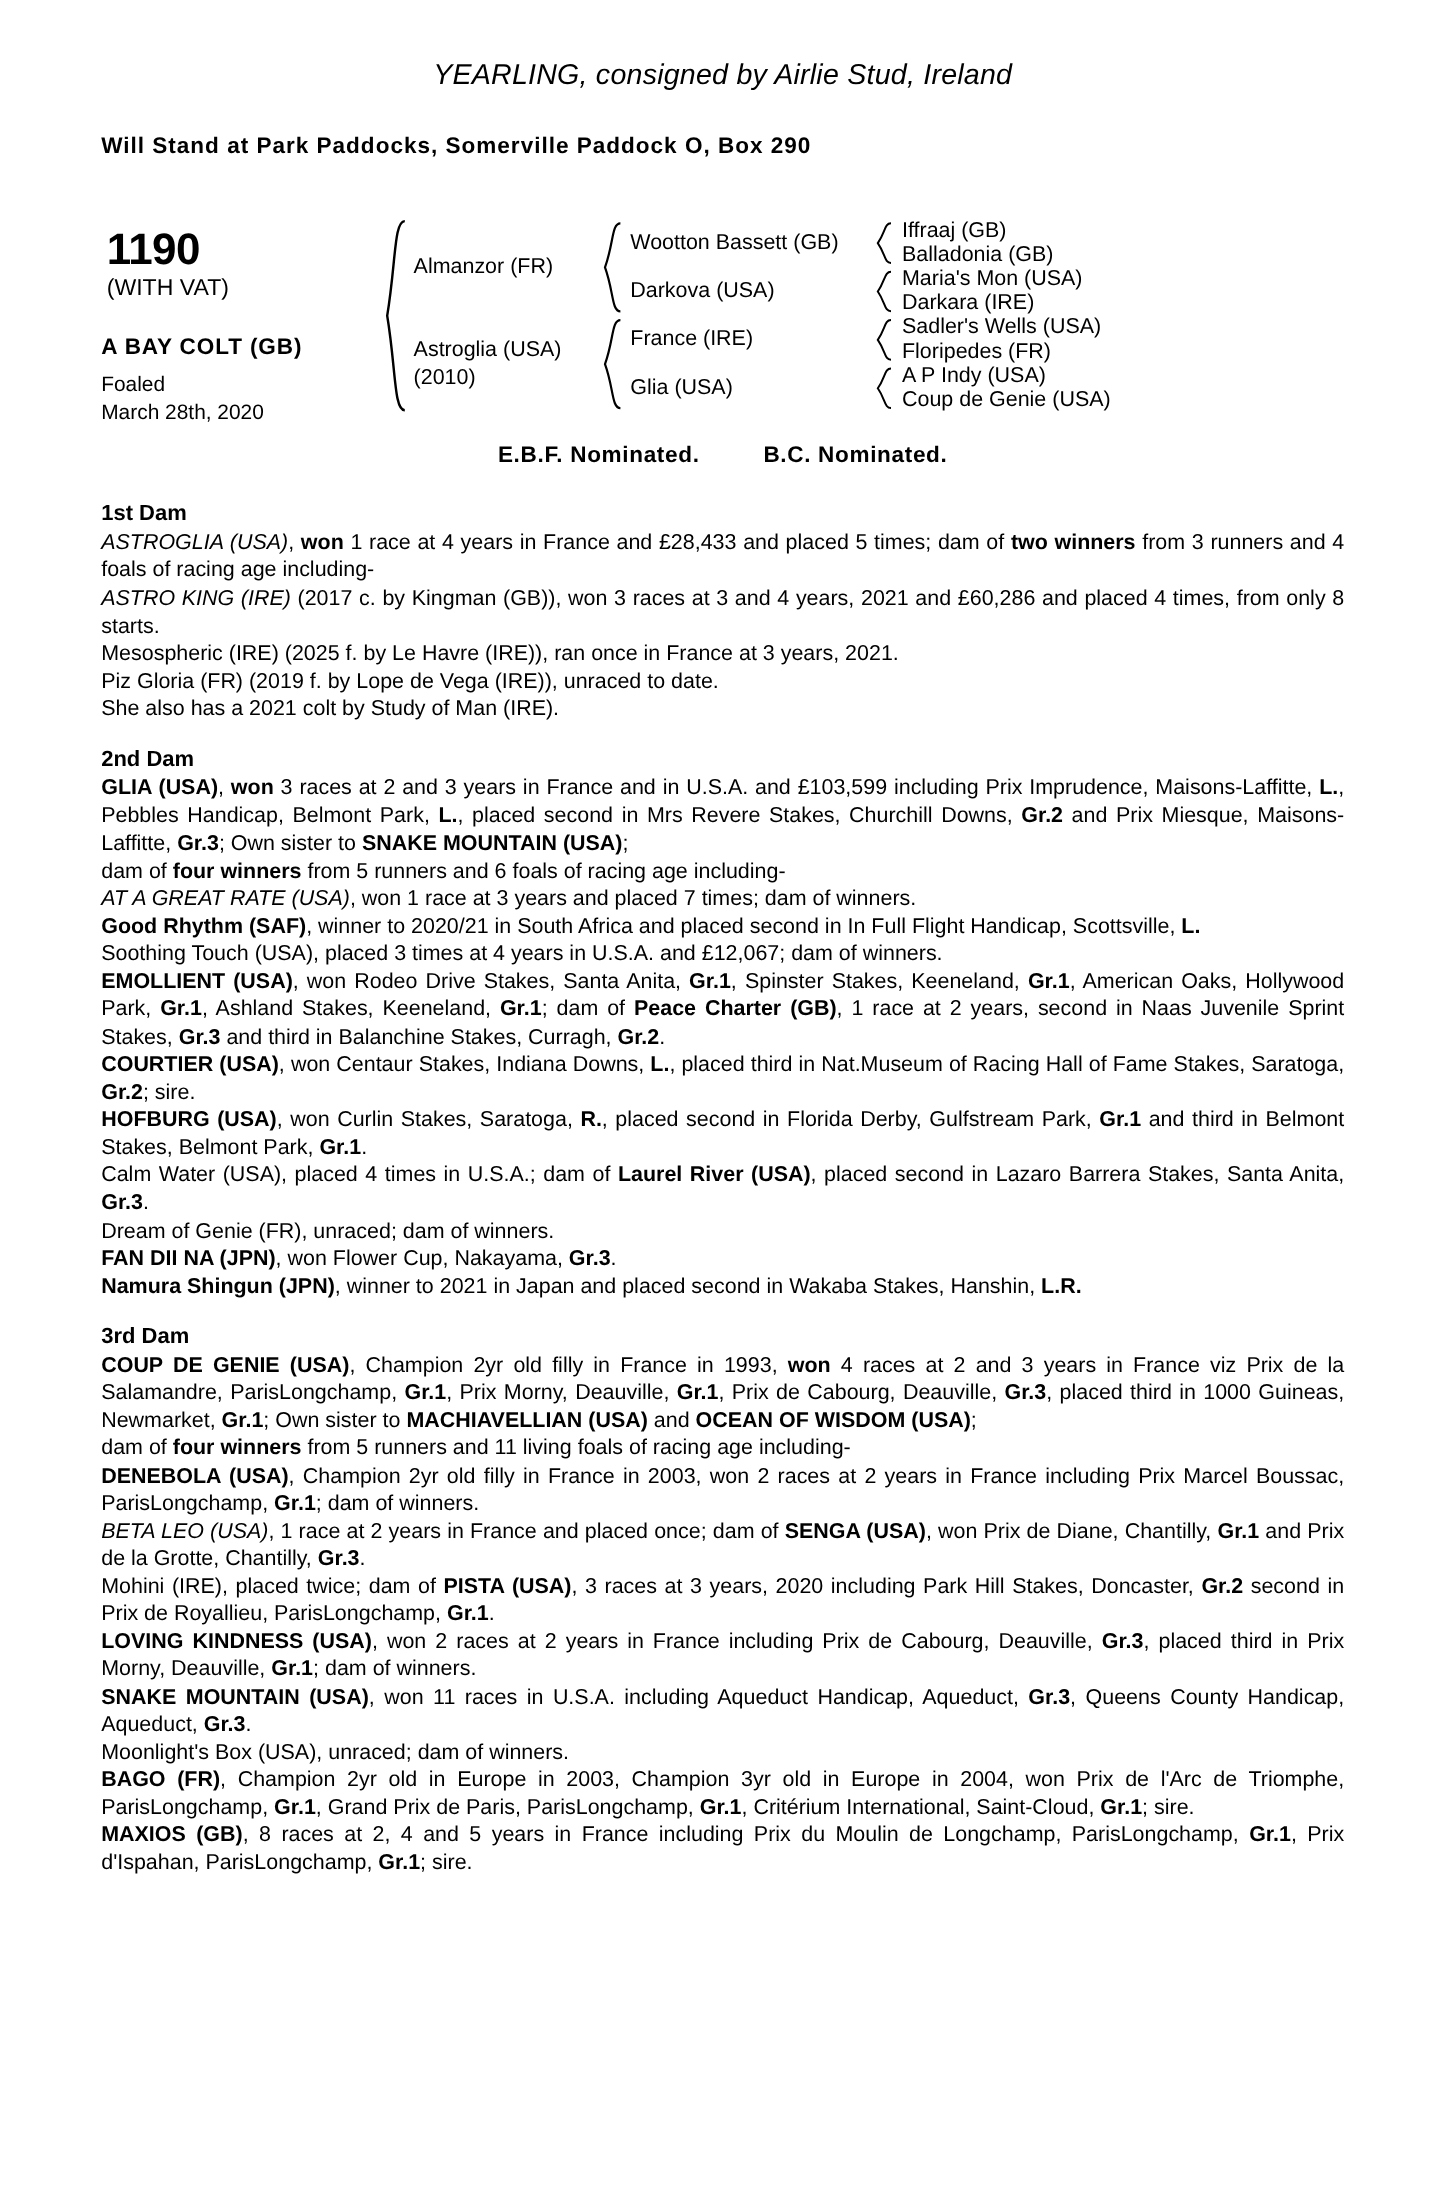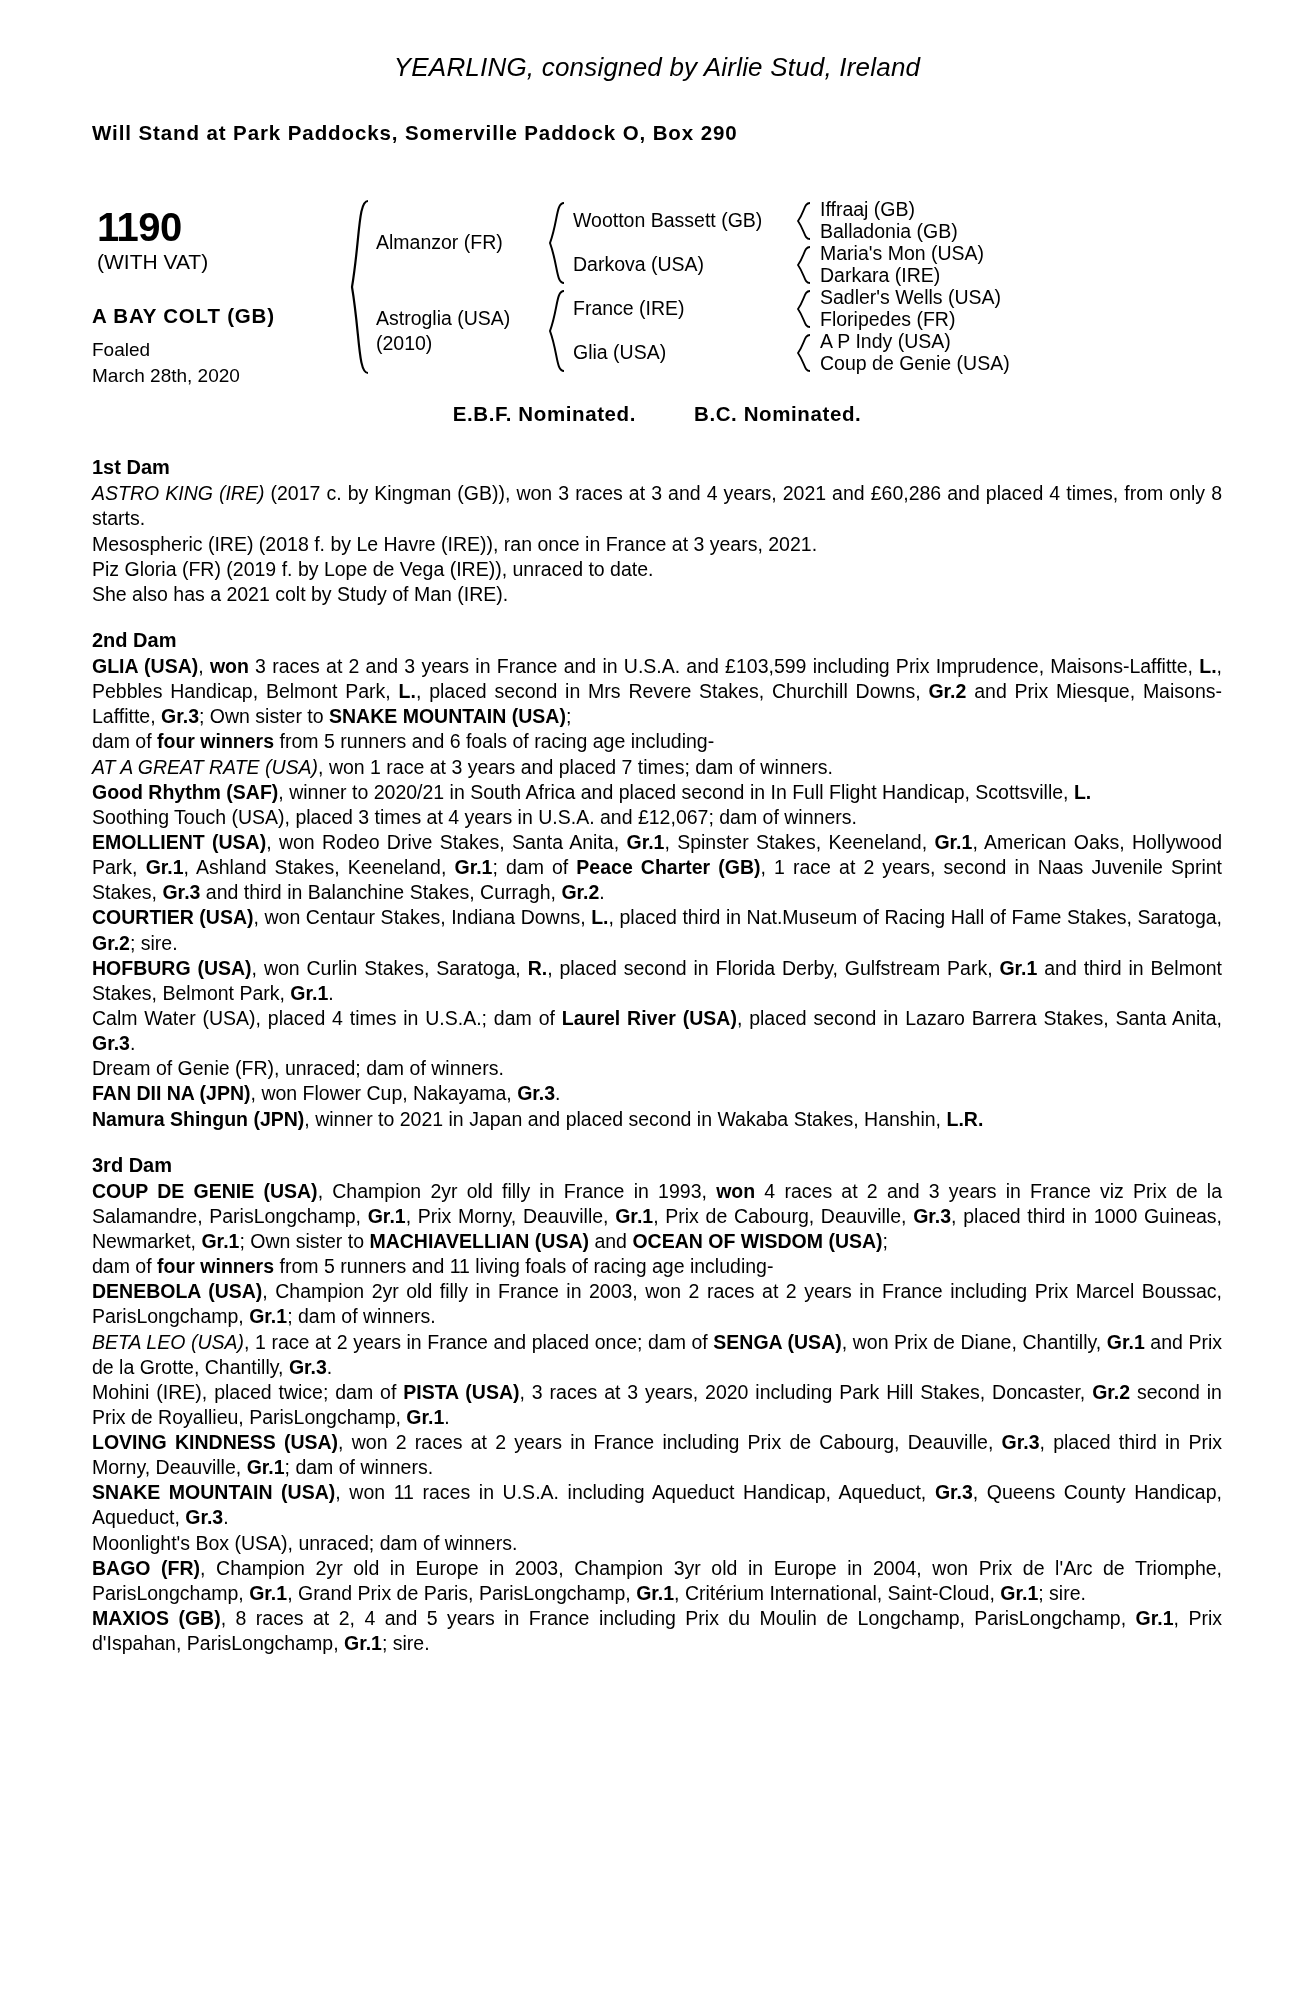--- a/index.html
+++ b/index.html
@@ -203,22 +203,23 @@
 
     </div>
   </div>
 
   <div class="nominated">
     <span>E.B.F. Nominated.</span><span class="gap"></span><span>B.C. Nominated.</span>
   </div>
 
   <div class="sec">
     <div class="dam-head">1st Dam</div>
+    <p class="t"><i>ASTROGLIA (USA)</i>, <b>won</b> 1 race at 4 years in France and £28,433 and placed 5 times; dam of <b>two winners</b> from 3 runners and 4 foals of racing age including-</p>
     <p class="t i1"><i>ASTRO KING (IRE)</i> (2017 c. by Kingman (GB)), won 3 races at 3 and 4 years, 2021 and £60,286 and placed 4 times, from only 8 starts.</p>
-    <p class="t i1">Mesospheric (IRE) (2018 f. by Le Havre (IRE)), ran once in France at 3 years, 2021.</p>
+    <p class="t i1">Mesospheric (IRE) (2025 f. by Le Havre (IRE)), ran once in France at 3 years, 2021.</p>
     <p class="t i1">Piz Gloria (FR) (2019 f. by Lope de Vega (IRE)), unraced to date.</p>
     <p class="t">She also has a 2021 colt by Study of Man (IRE).</p>
   </div>
 
   <div class="sec">
     <div class="dam-head">2nd Dam</div>
     <p class="t"><b>GLIA (USA)</b>, <b>won</b> 3 races at 2 and 3 years in France and in U.S.A. and £103,599 including Prix Imprudence, Maisons-Laffitte, <b>L.</b>, Pebbles Handicap, Belmont Park, <b>L.</b>, placed second in Mrs Revere Stakes, Churchill Downs, <b>Gr.2</b> and Prix Miesque, Maisons-Laffitte, <b>Gr.3</b>; Own sister to <b>SNAKE MOUNTAIN (USA)</b>;</p>
     <p class="t">dam of <b>four winners</b> from 5 runners and 6 foals of racing age including-</p>
     <p class="t i1"><i>AT A GREAT RATE (USA)</i>, won 1 race at 3 years and placed 7 times; dam of winners.</p>
     <p class="t i2"><b>Good Rhythm (SAF)</b>, winner to 2020/21 in South Africa and placed second in In Full Flight Handicap, Scottsville, <b>L.</b></p>

